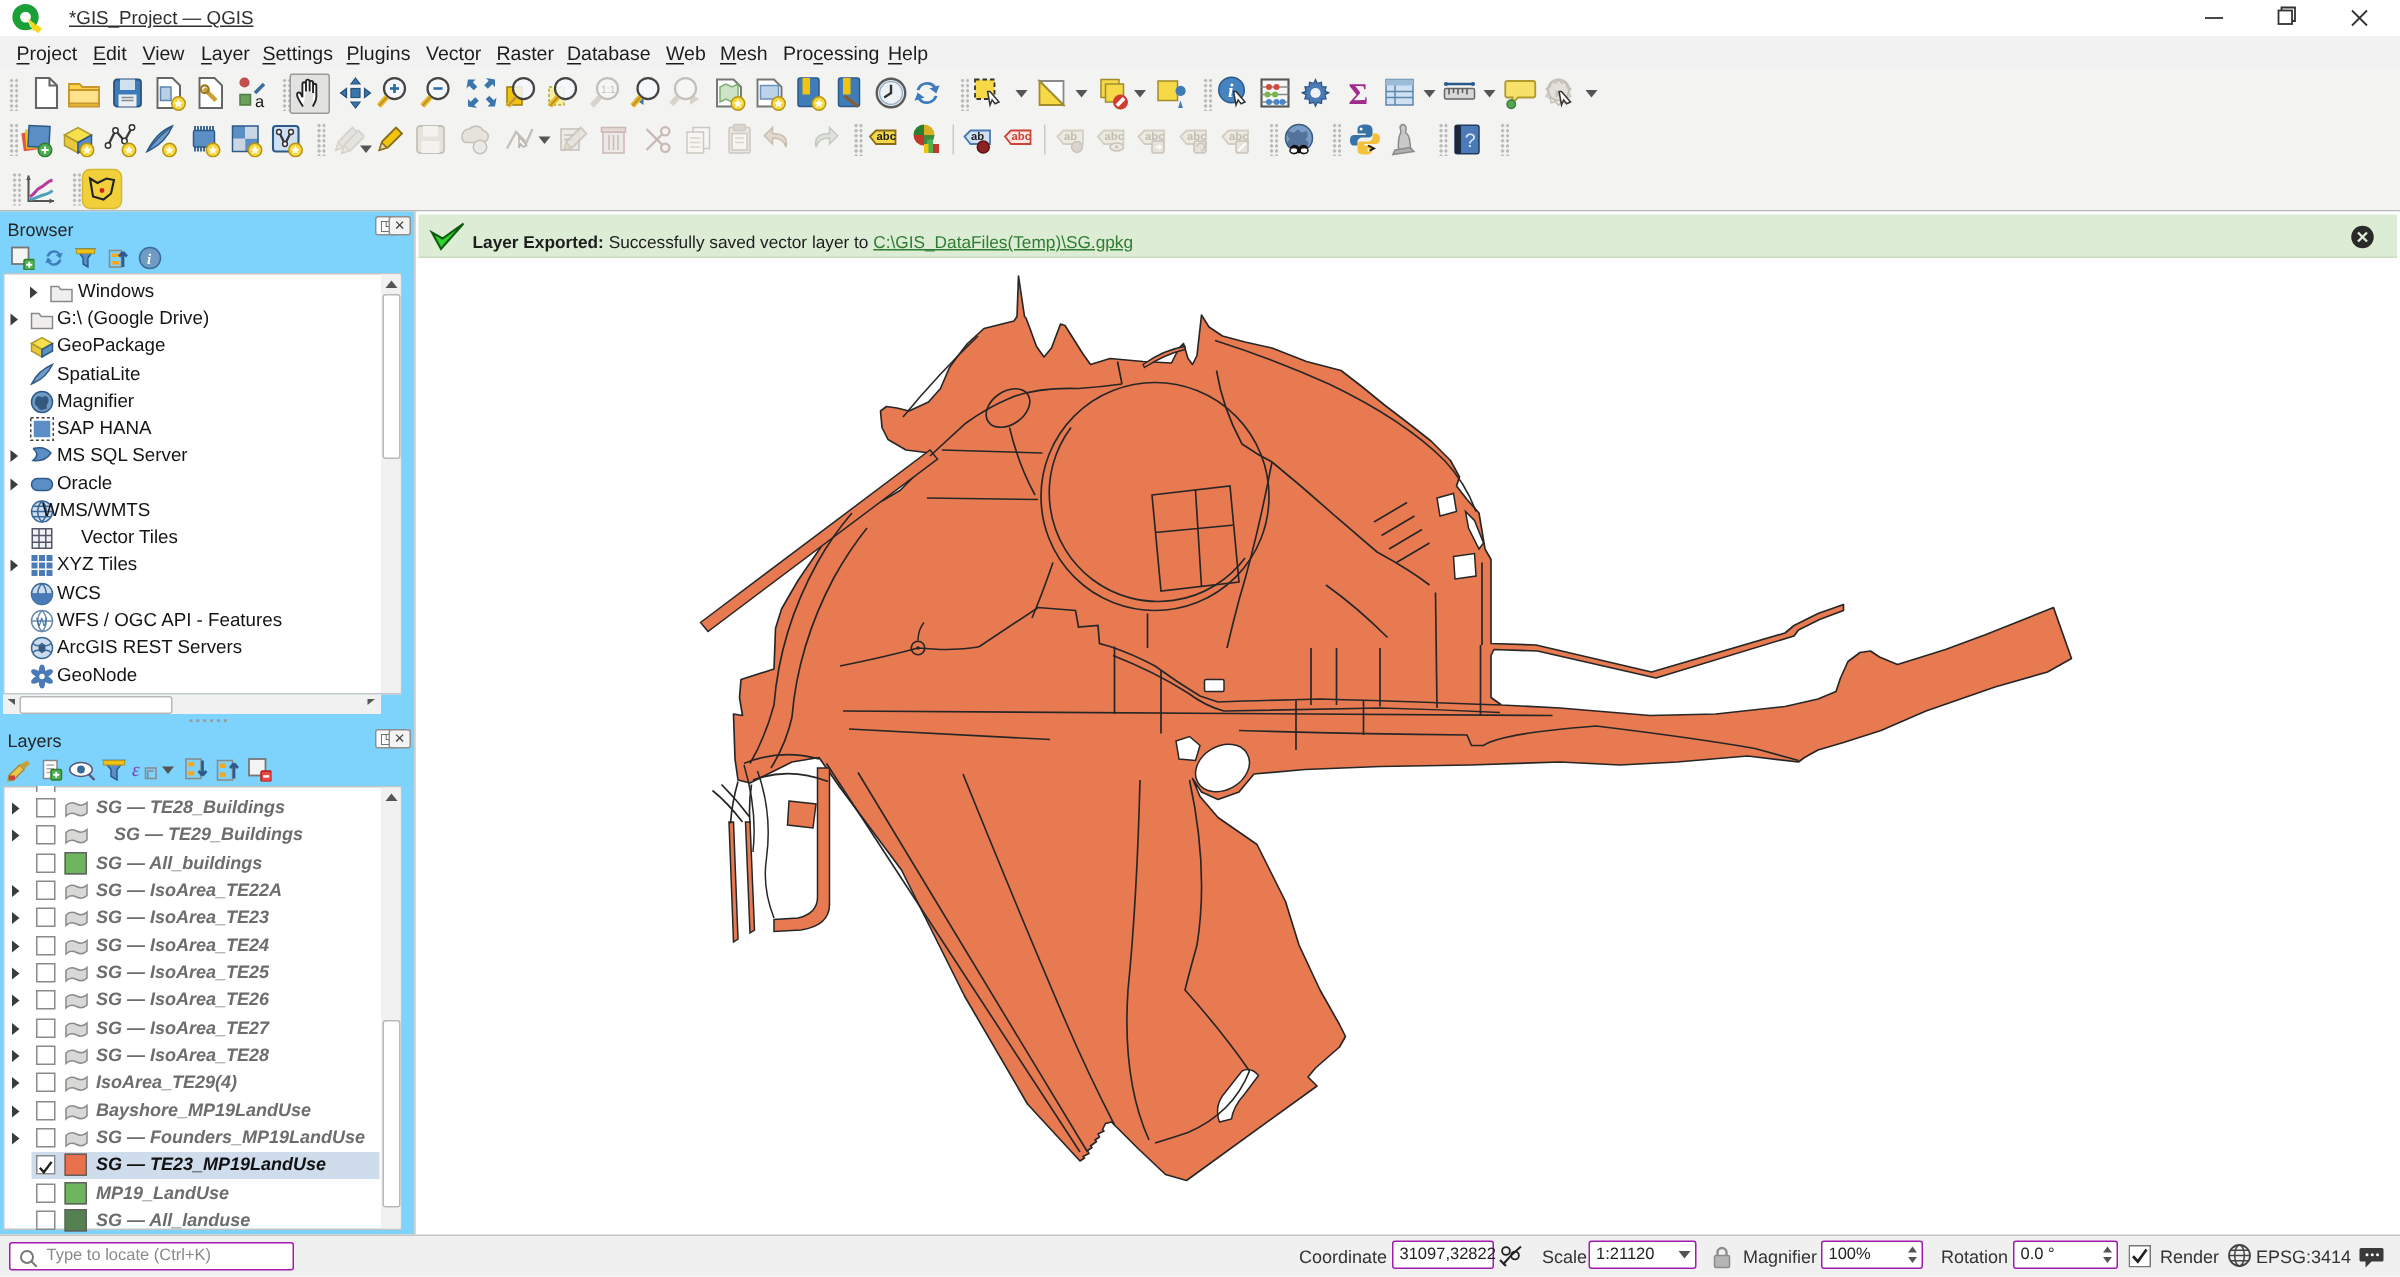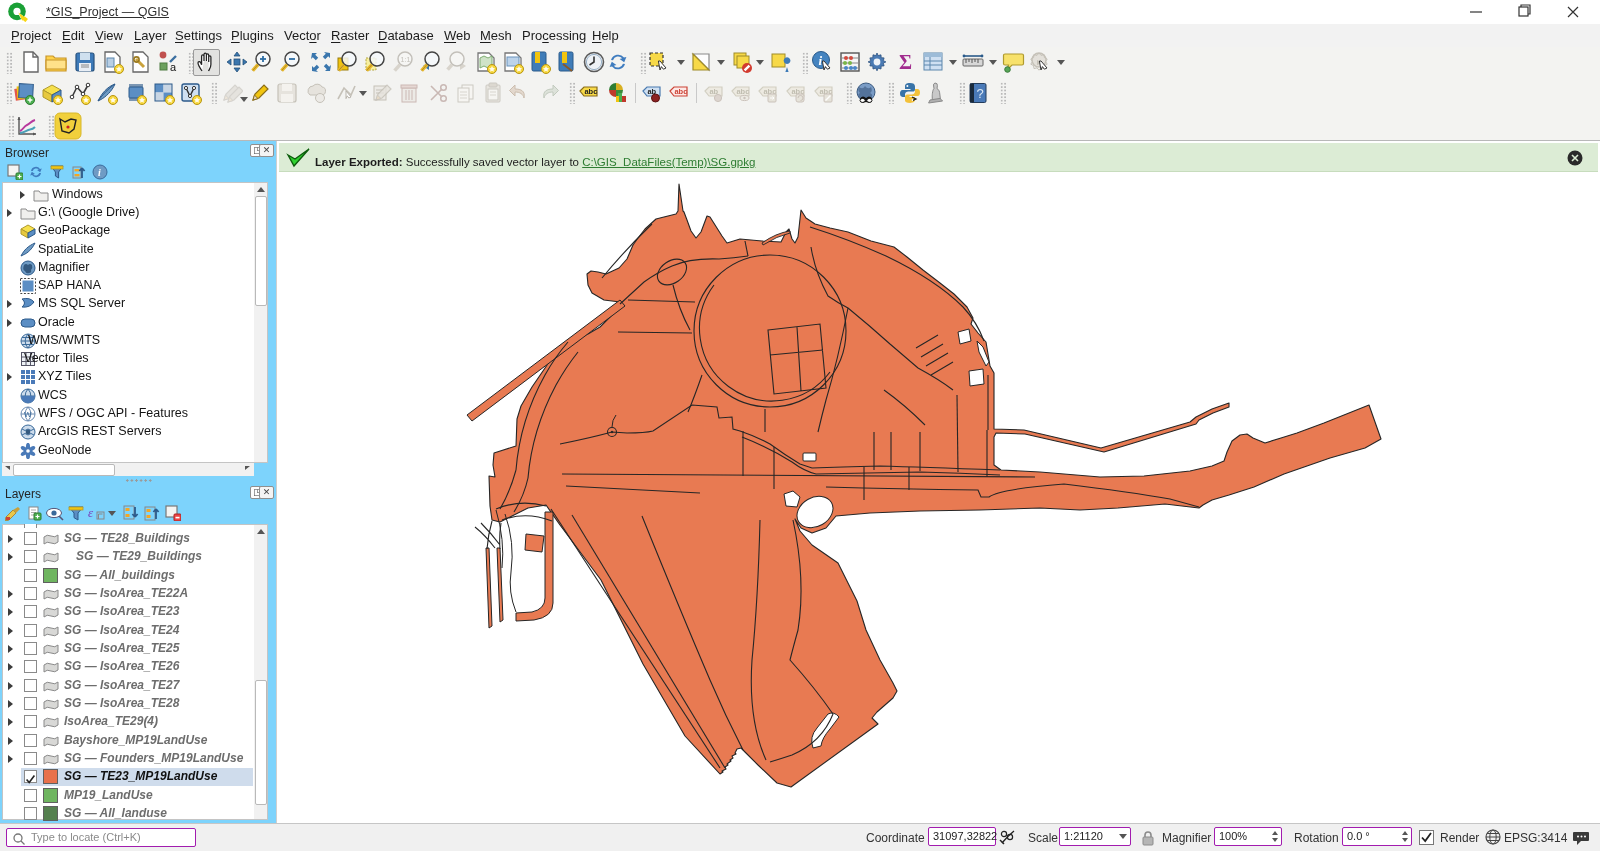--- a/index.html
+++ b/index.html
@@ -587,21 +587,21 @@
     <div class="trow" style="left:38px;top:173.6px">Oracle</div>
     <svg style="position:absolute;left:20px;top:191.9px" width="16" height="16" viewBox="0 0 16 16">
       <circle cx="8" cy="8" r="7" fill="#cddcec" stroke="#3a6a9a"></circle>
       <path d="M8,1 a10,10 0 0 0 0,14 a10,10 0 0 0 0,-14 M1,8 h14 M2,4.5 h12 M2,11.5 h12" fill="none" stroke="#3a6a9a"></path>
     </svg>
     <div class="trow" style="left:28px;top:191.9px">WMS/WMTS</div>
     <svg style="position:absolute;left:20px;top:210.2px" width="16" height="16" viewBox="0 0 16 16">
       <rect x="1.5" y="1.5" width="13" height="13" fill="#eef2f6" stroke="#556"></rect>
       <path d="M6,1.5 v13 M10.5,1.5 v13 M1.5,6 h13 M1.5,10.5 h13" stroke="#556"></path>
     </svg>
-    <div class="trow" style="left:24px;top:210.2px">Vector Tiles</div>
+    <div class="trow" style="left:54px;top:210.2px">Vector Tiles</div>
     <div class="arr" style="left:7px;top:232.4px"></div>
     <svg style="position:absolute;left:20px;top:228.4px" width="16" height="16" viewBox="0 0 16 16">
       <rect x="1" y="1" width="4" height="4" fill="#4a7ab8"></rect>
       <rect x="1" y="6" width="4" height="4" fill="#4a7ab8"></rect>
       <rect x="1" y="11" width="4" height="4" fill="#4a7ab8"></rect>
       <rect x="6" y="1" width="4" height="4" fill="#4a7ab8"></rect>
       <rect x="6" y="6" width="4" height="4" fill="#4a7ab8"></rect>
       <rect x="6" y="11" width="4" height="4" fill="#4a7ab8"></rect>
       <rect x="11" y="1" width="4" height="4" fill="#4a7ab8"></rect>
       <rect x="11" y="6" width="4" height="4" fill="#4a7ab8"></rect>

